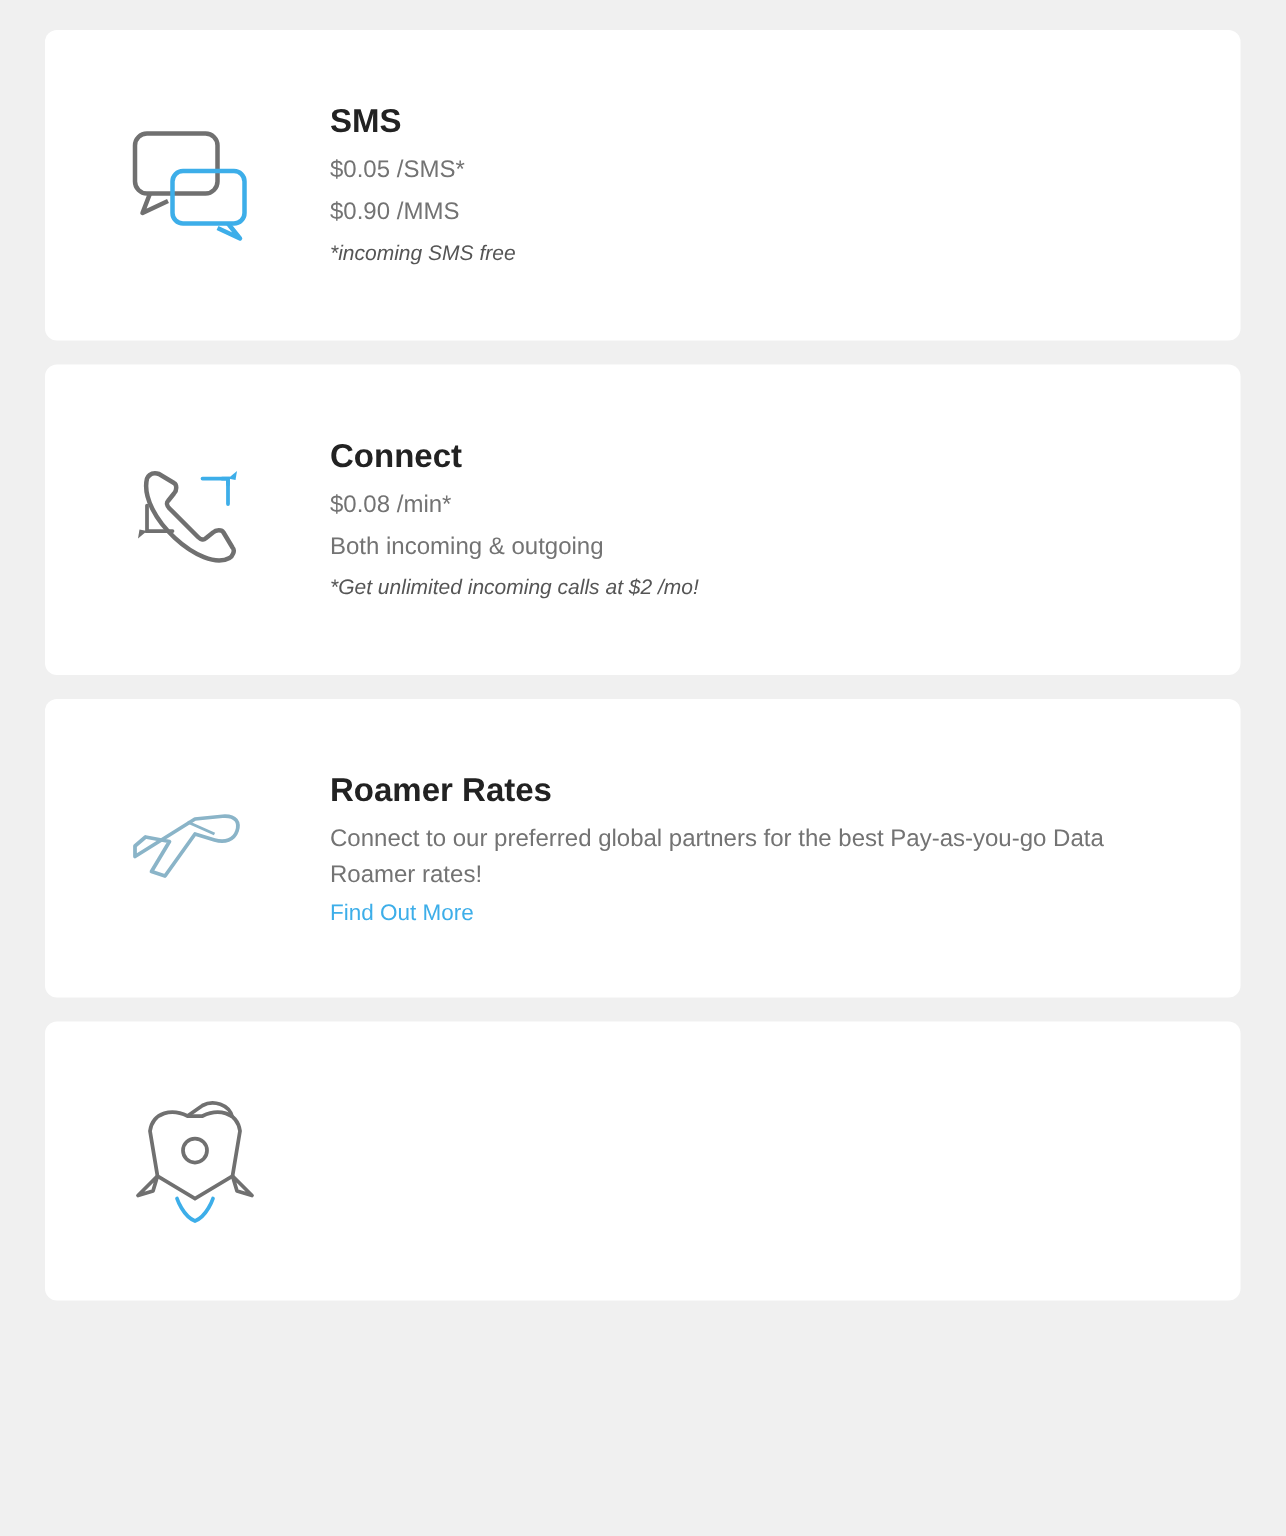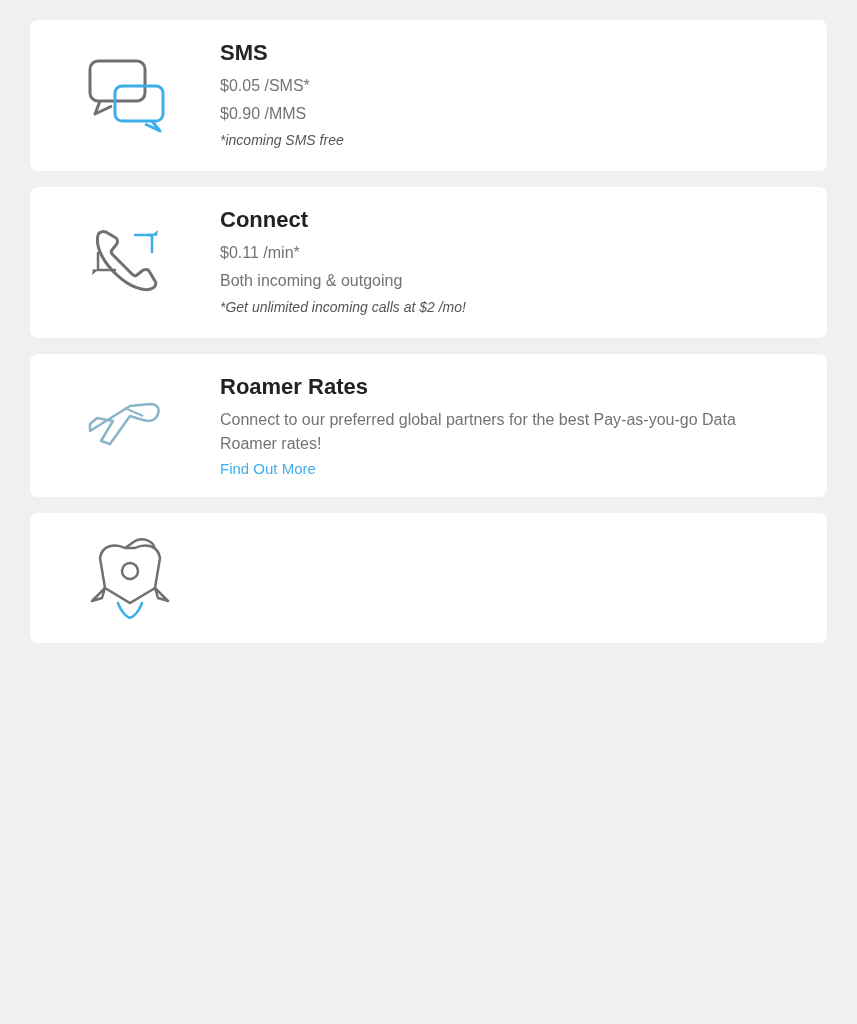--- a/index.html
+++ b/index.html
@@ -20,21 +20,21 @@
       gap: 16px;
     }
 
     .card {
       background: #ffffff;
       border-radius: 8px;
       width: 100%;
       display: flex;
       flex-direction: row;
       align-items: center;
-      padding: 20px 40px;
+      padding: 48px 40px;
       gap: 40px;
     }
 
     .icon-area {
       width: 110px;
       min-width: 110px;
       display: flex;
       align-items: center;
       justify-content: center;
     }
@@ -110,21 +110,21 @@
       <path d="M55 15 L72 15 L72 32" fill="none" stroke="#3daee9" stroke-width="2.5" stroke-linecap="round"></path>
       <path d="M68 15 L72 15 L72 19" fill="none" stroke="#3daee9" stroke-width="2.5" stroke-linecap="round"></path>
       <polygon points="72,15 78,10 77,16" fill="#3daee9"></polygon>
 
       <path d="M35 50 L18 50 L18 33" fill="none" stroke="#707070" stroke-width="2.5" stroke-linecap="round"></path>
       <polygon points="18,50 12,55 13,49" fill="#707070"></polygon>
     </svg>
   </div>
   <div class="text-area">
     <div class="card-title">Connect</div>
-    <div class="card-line">$0.11 /min*</div>
+    <div class="card-line">$0.08 /min*</div>
     <div class="card-line">Both incoming &amp; outgoing</div>
     <div class="card-line-italic">*Get unlimited incoming calls at $2 /mo!</div>
   </div>
 </div>
 
 <div class="card">
   <div class="icon-area">
     <svg width="100" height="80" viewBox="0 0 100 80">
 
       <path d="M15 45 L55 20 L75 18 C82 18, 85 22, 83 28 C81 34, 75 36, 68 34 L55 30 L35 58 L26 55 L38 35 L22 32 L15 38 Z" fill="none" stroke="#8ab4c8" stroke-width="2.5" stroke-linejoin="round"></path>

